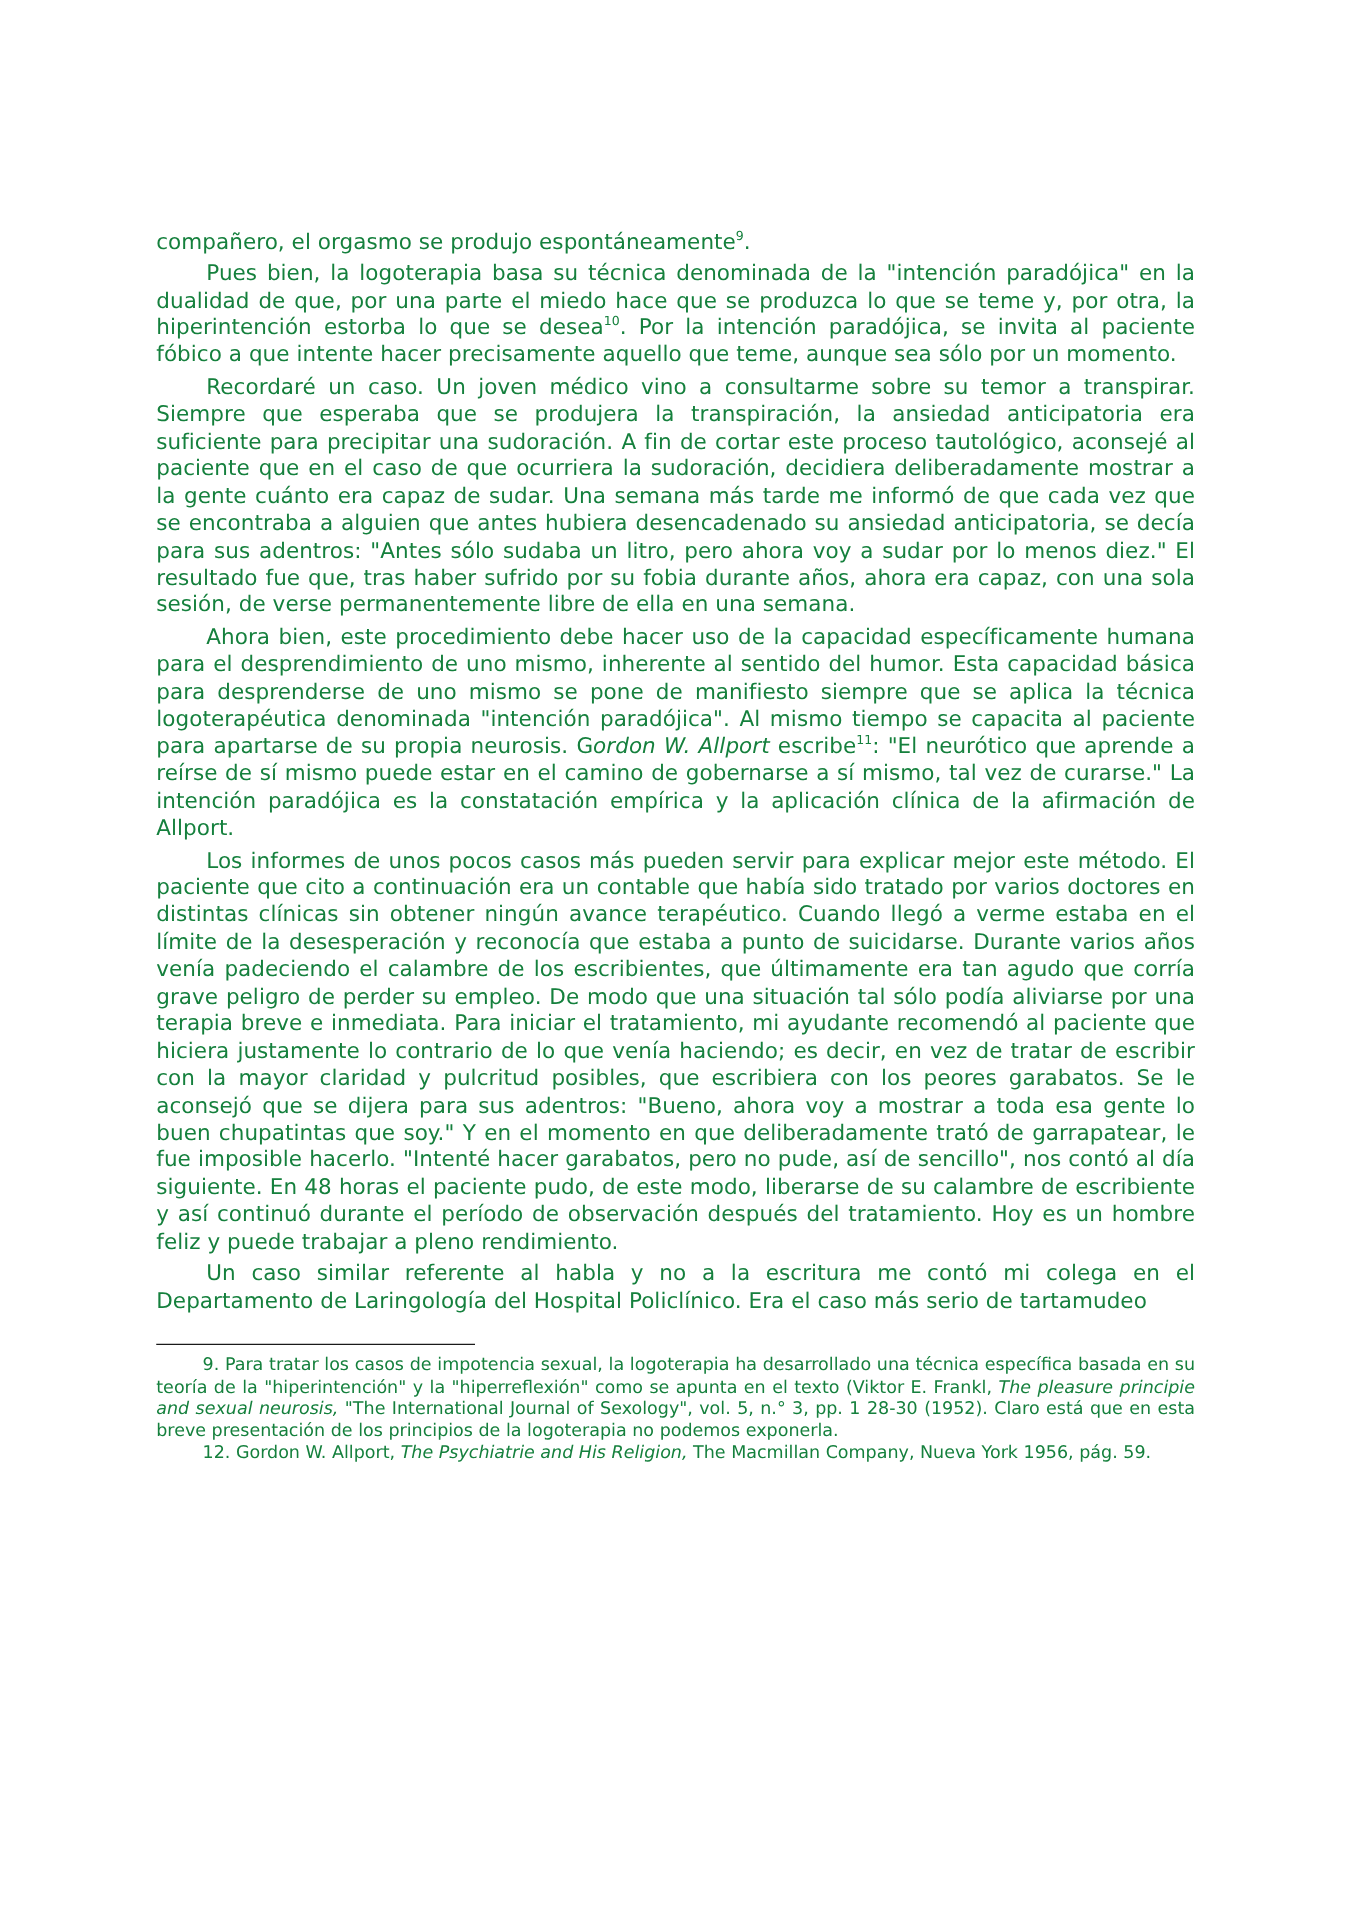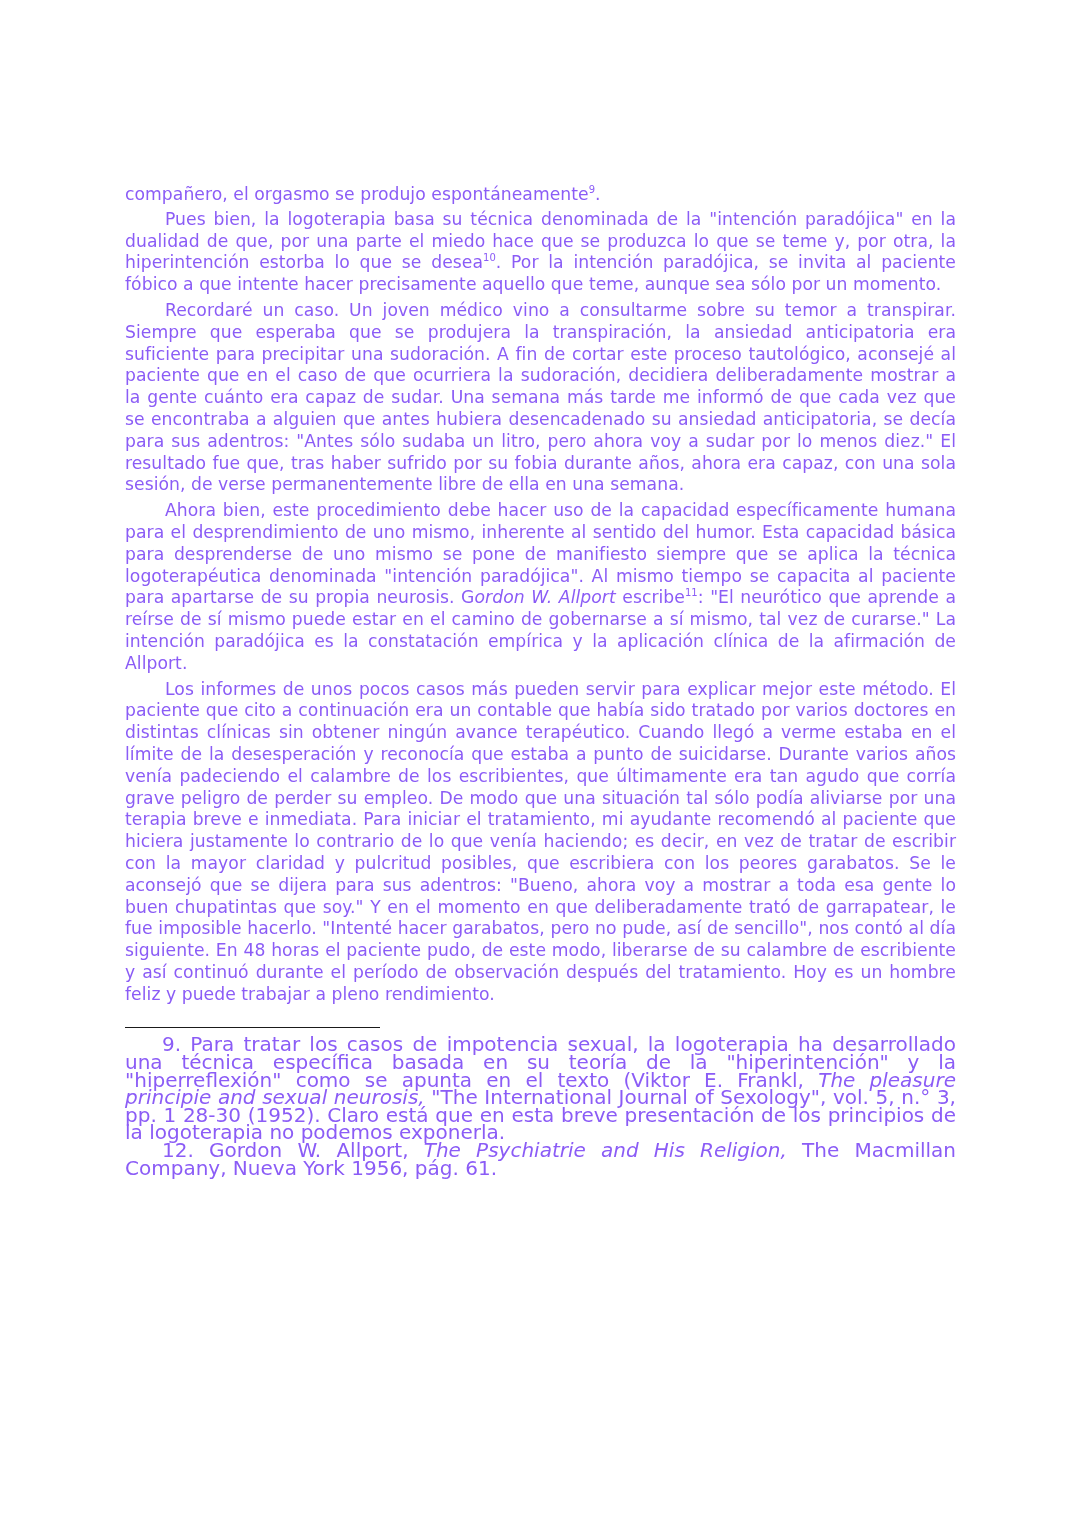--- a/index.html
+++ b/index.html
@@ -3,42 +3,42 @@
   <meta charset="utf-8">
   <style>
     html, body { margin: 0; padding: 0; background: #ffffff; }
     body { width: 1080px; height: 1528px; position: relative; overflow: hidden; }
     .page {
       position: absolute;
       left: 125px;
       top: 184px;
       width: 831px;
       font-family: "DejaVu Sans", sans-serif;
-      color: #8b5cf6;
+      color: #15803d;
     }
     .main p {
       margin: 0 0 4px 0;
       font-size: 17.2px;
       line-height: 21.8px;
       text-align: justify;
       text-indent: 40px;
       letter-spacing: 0.05px;
     }
     .main p.cont { text-indent: 0; margin-bottom: 3px; }
     sup { font-size: 10px; line-height: 0; vertical-align: 7px; }
     .rule {
       width: 255px;
       height: 0;
       border-top: 1.5px solid #1a1a1a;
       margin-top: 22px;
       margin-bottom: 8px;
     }
     .notes p {
       margin: 0;
-      font-size: 20px;
+      font-size: 14px;
       line-height: 17.6px;
       text-align: justify;
       text-indent: 37px;
     }
     em { }
   </style>
 </head>
 <body>
 
 <div class="page">
@@ -47,21 +47,22 @@
 
     <p><span>Pues bien, la logoterapia basa su técnica denominada de la "intención paradójica" en la dualidad de que, por una parte el miedo hace que se produzca lo que se teme y, por otra, la hiperintención estorba lo que se desea</span><sup>10</sup><span>. Por la intención paradójica, se invita al paciente fóbico a que intente hacer precisamente aquello que teme, aunque sea sólo por un momento.</span></p>
 
     <p>Recordaré un caso. Un joven médico vino a consultarme sobre su temor a transpirar. Siempre que esperaba que se produjera la transpiración, la ansiedad anticipatoria era suficiente para precipitar una sudoración. A fin de cortar este proceso tautológico, aconsejé al paciente que en el caso de que ocurriera la sudoración, decidiera deliberadamente mostrar a la gente cuánto era capaz de sudar. Una semana más tarde me informó de que cada vez que se encontraba a alguien que antes hubiera desencadenado su ansiedad anticipatoria, se decía para sus adentros: "Antes sólo sudaba un litro, pero ahora voy a sudar por lo menos diez." El resultado fue que, tras haber sufrido por su fobia durante años, ahora era capaz, con una sola sesión, de verse permanentemente libre de ella en una semana.</p>
 
 
     <p><span>Ahora bien, este procedimiento debe hacer uso de la capacidad específicamente humana para el desprendimiento de uno mismo, inherente al sentido del humor. Esta capacidad básica para desprenderse de uno mismo se pone de manifiesto siempre que se aplica la técnica logoterapéutica denominada "intención paradójica". Al mismo tiempo se capacita al paciente para apartarse de su propia neurosis. G</span><em>ordon W. Allport</em><span> escribe</span><sup>11</sup><span>: "El neurótico que aprende a reírse de sí mismo puede estar en el camino de gobernarse a sí mismo, tal vez de curarse." La intención paradójica es la constatación empírica y la aplicación clínica de la afirmación de Allport.</span></p>
 
     <p>Los informes de unos pocos casos más pueden servir para explicar mejor este método. El paciente que cito a continuación era un contable que había sido tratado por varios doctores en distintas clínicas sin obtener ningún avance terapéutico. Cuando llegó a verme estaba en el límite de la desesperación y reconocía que estaba a punto de suicidarse. Durante varios años venía padeciendo el calambre de los escribientes, que últimamente era tan agudo que corría grave peligro de perder su empleo. De modo que una situación tal sólo podía aliviarse por una terapia breve e inmediata. Para iniciar el tratamiento, mi ayudante recomendó al paciente que hiciera justamente lo contrario de lo que venía haciendo; es decir, en vez de tratar de escribir con la mayor claridad y pulcritud posibles, que escribiera con los peores garabatos. Se le aconsejó que se dijera para sus adentros: "Bueno, ahora voy a mostrar a toda esa gente lo buen chupatintas que soy." Y en el momento en que deliberadamente trató de garrapatear, le fue imposible hacerlo. "Intenté hacer garabatos, pero no pude, así de sencillo", nos contó al día siguiente. En 48 horas el paciente pudo, de este modo, liberarse de su calambre de escribiente y así continuó durante el período de observación después del tratamiento. Hoy es un hombre feliz y puede trabajar a pleno rendimiento.</p>
 
+    <p>Un caso similar referente al habla y no a la escritura me contó mi colega en el Departamento de Laringología del Hospital Policlínico. Era el caso más serio de tartamudeo</p>
   </div>
 
   <div class="rule"></div>
 
   <div class="notes">
     <p><span>9. Para tratar los casos de impotencia sexual, la logoterapia ha desarrollado una técnica específica basada en su teoría de la "hiperintención" y la "hiperreflexión" como se apunta en el texto (Viktor E. Frankl, </span><em>The pleasure principie and sexual neurosis,</em><span> "The International Journal of Sexology", vol. 5, n.° 3, pp. 1 28-30 (1952). Claro está que en esta breve presentación de los principios de la logoterapia no podemos exponerla.</span></p>
-    <p><span>12. Gordon W. Allport, </span><em>The Psychiatrie and His Religion,</em><span> The Macmillan Company, Nueva York 1956, pág. 61.</span></p>
+    <p><span>12. Gordon W. Allport, </span><em>The Psychiatrie and His Religion,</em><span> The Macmillan Company, Nueva York 1956, pág. 59.</span></p>
   </div>
 </div>
 
 </body></html>

